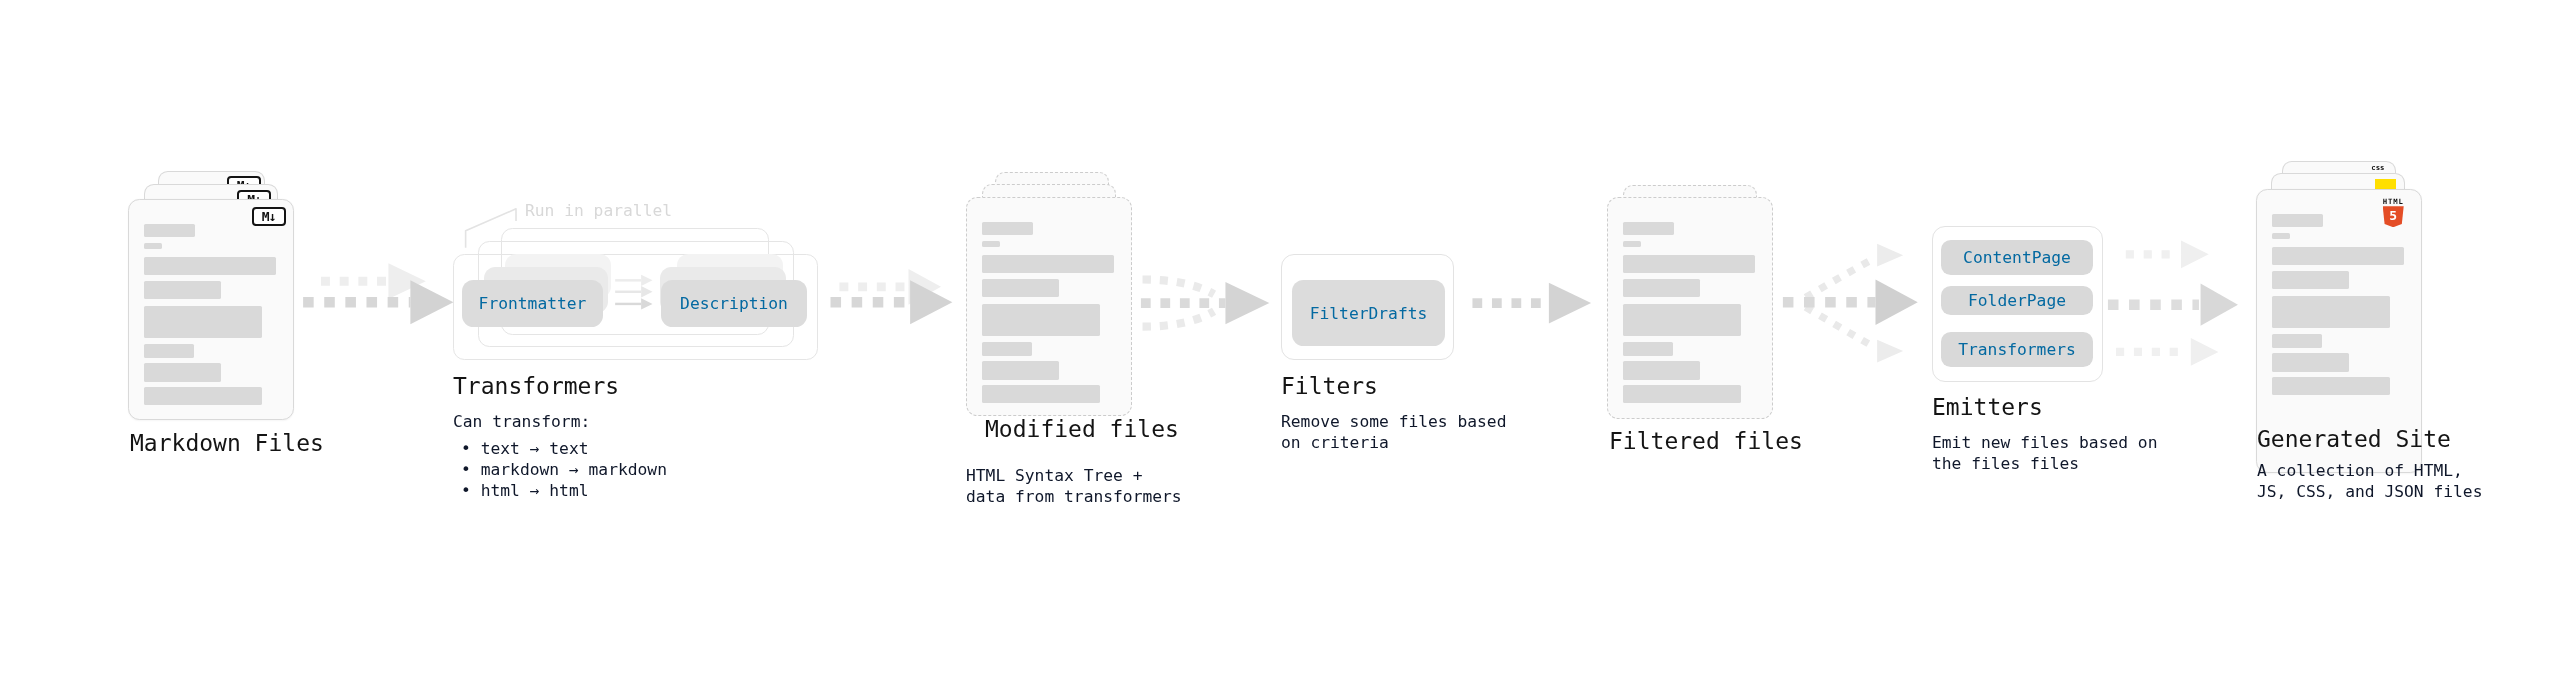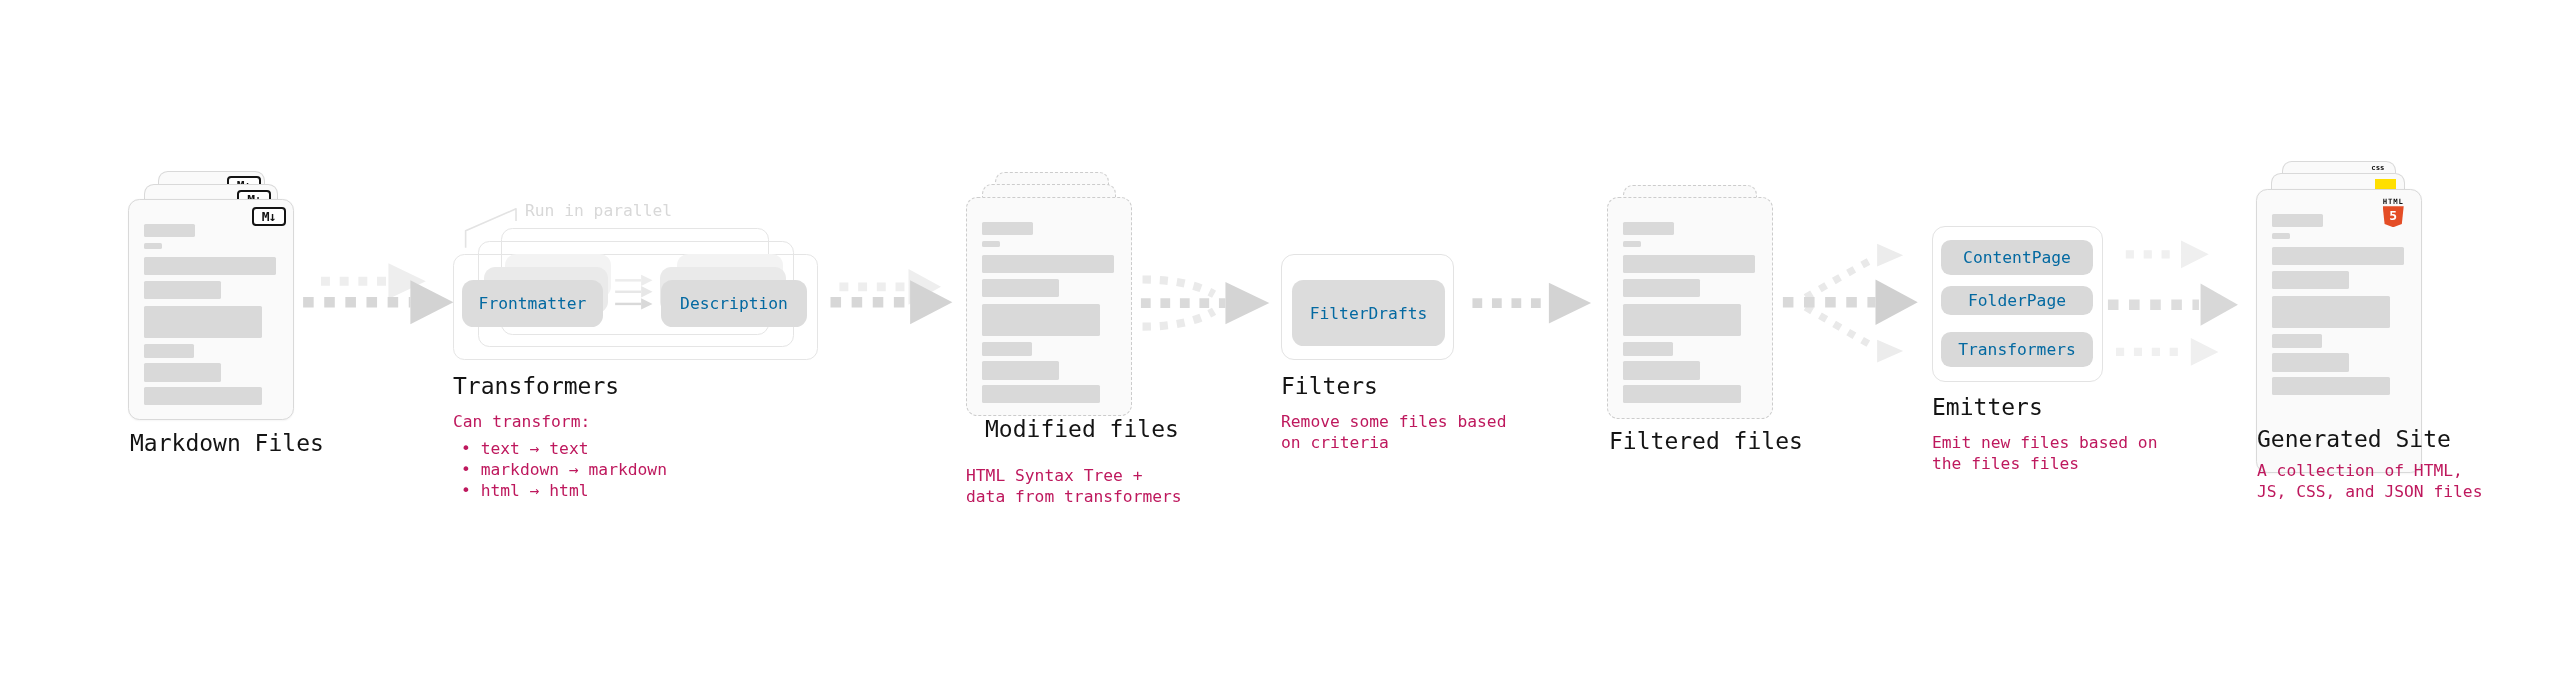--- a/index.html
+++ b/index.html
@@ -36,21 +36,21 @@
   .frame-box { position:absolute; border:1.6px solid #e5e5e5; border-radius:11.4px; background:transparent; }
   .white-box { position:absolute; border:1.6px solid #e3e3e3; border-radius:13px; background:#ffffff; }
   .pill { position:absolute; background:#dcdcdc; border-radius:11.4px; display:flex; align-items:center;
           justify-content:center; font-size:16.3px; color:#0369a1; }
   .pill.ghost1 { background:#eaeaea; }
   .pill.ghost2 { background:#f3f3f3; }
   .epill { background:#d9d9d9; border-radius:9.8px; }
 
   
   .sec-title { position:absolute; font-size:23px; font-weight:500; color:#141414; white-space:nowrap; }
-  .sec-desc  { position:absolute; font-size:16.3px; line-height:21px; color:#be185d; white-space:nowrap; }
+  .sec-desc  { position:absolute; font-size:16.3px; line-height:21px; color:#0f172a; white-space:nowrap; }
   .desc-gap  { margin-bottom:5.7px; }
   .indent    { padding-left:8.1px; }
   .parallel-note { position:absolute; font-size:16.3px; color:#d8d8d8; white-space:nowrap; }
 
   #arrow-layer { position:absolute; left:0; top:0; pointer-events:none; }
 </style>
 </head>
 <body>
 
 <div id="canvas">

